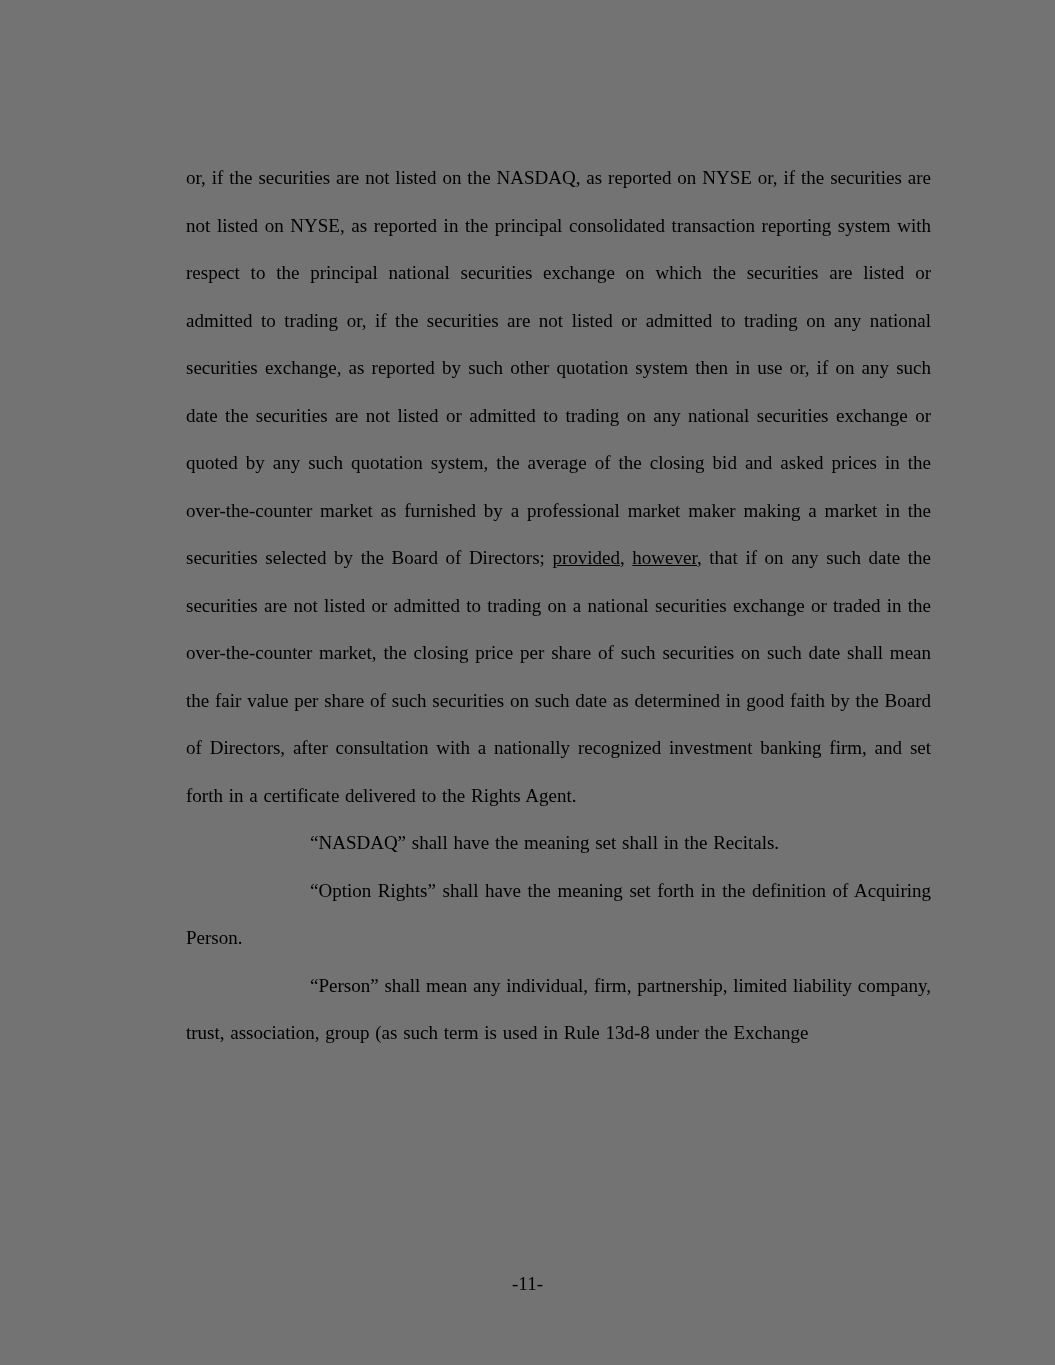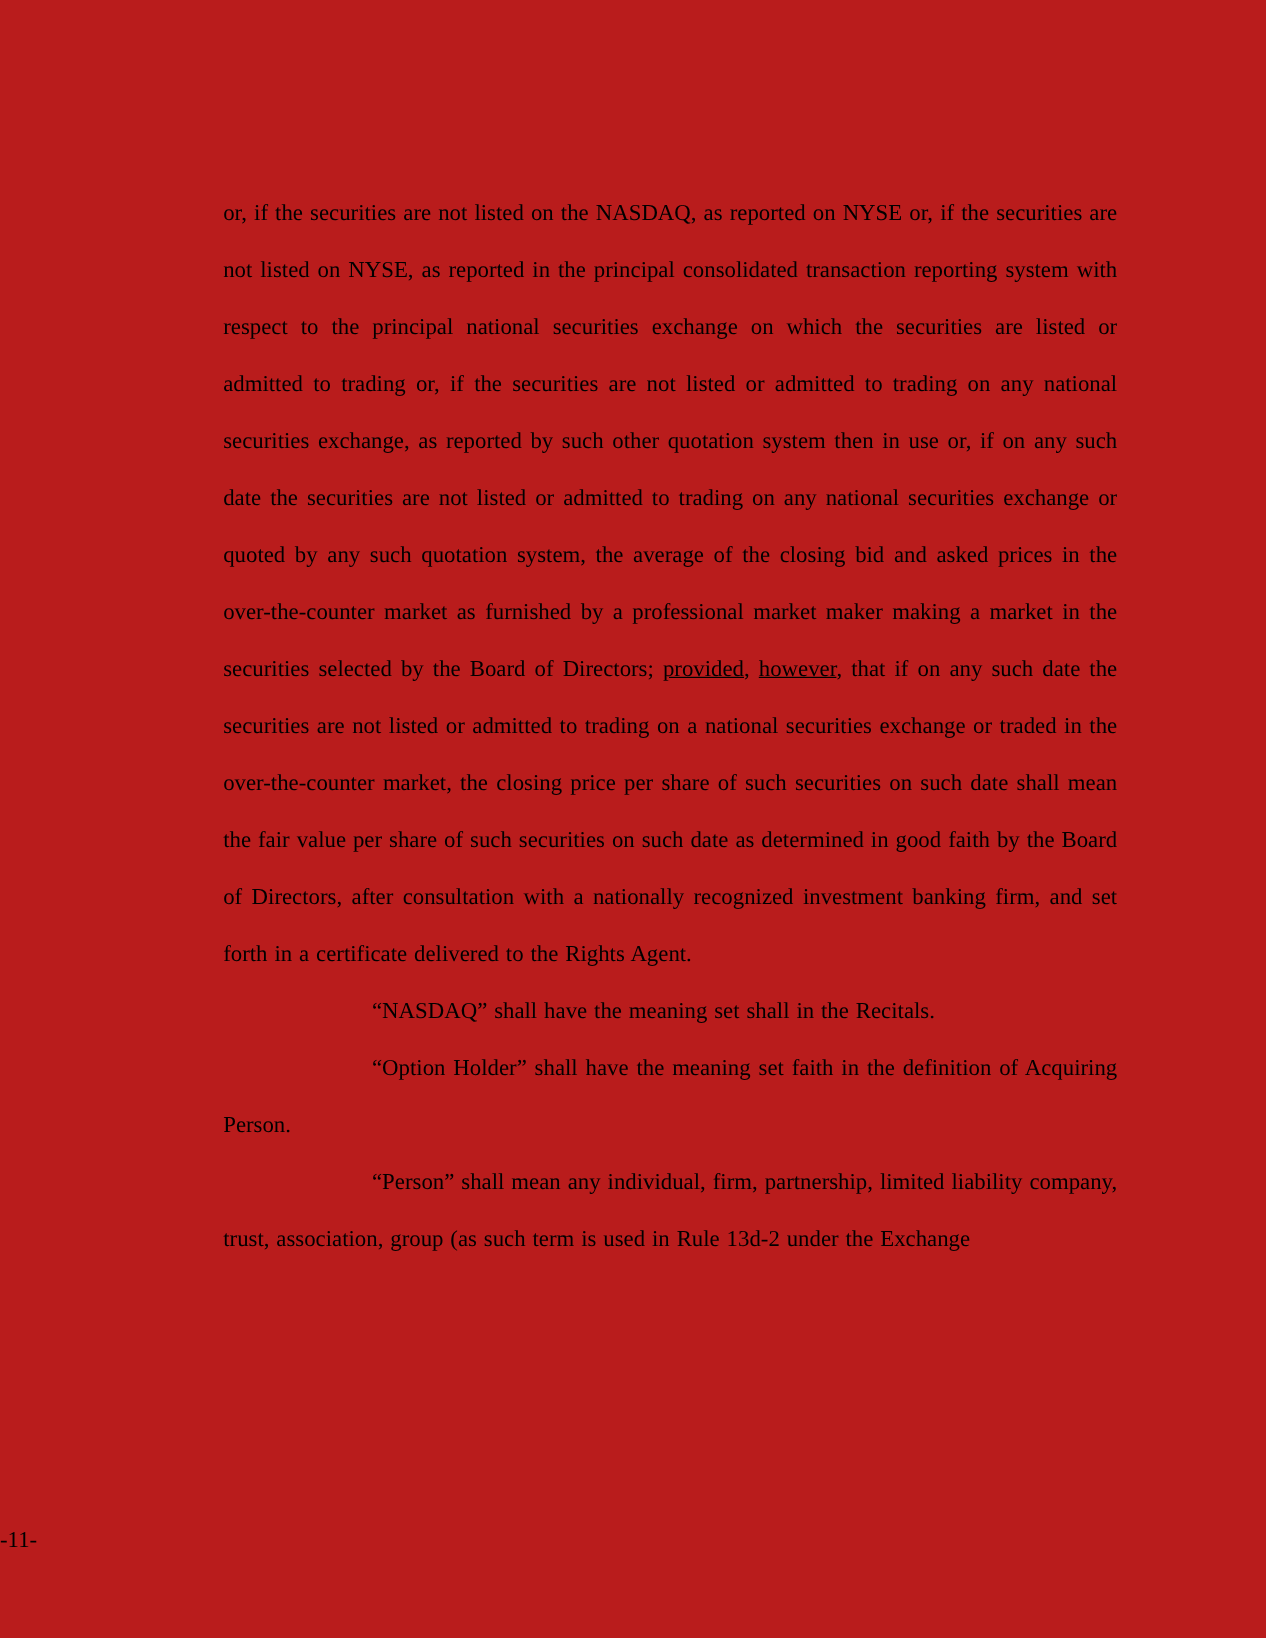--- a/index.html
+++ b/index.html
@@ -4,21 +4,21 @@
 <style>
   html, body {
     margin: 0;
     padding: 0;
     background: #ffffff;
   }
   .page {
     position: relative;
     width: 1055px;
     height: 1365px;
-    background: #b91c1c;
+    background: #737373;
     color: #000000;
     font-family: "Liberation Serif", serif;
     overflow: hidden;
   }
   .content {
     position: absolute;
     top: 154px;
     left: 186px;
     width: 745px;
   }
@@ -34,31 +34,31 @@
     text-indent: 124px;
   }
   .u {
     text-decoration: underline;
   }
   .page-number {
     position: absolute;
     top: 1272px;
     left: 0;
     width: 100%;
-    text-align: left;
+    text-align: center;
     font-size: 19px;
     line-height: 24px;
   }
 </style>
 </head>
 <body>
 
 <div class="page">
   <div class="content">
     <p class="para"><span>or, if the securities are not listed on the NASDAQ, as reported on NYSE or, if the securities are not listed on NYSE, as reported in the principal consolidated transaction reporting system with respect to the principal national securities exchange on which the securities are listed or admitted to trading or, if the securities are not listed or admitted to trading on any national securities exchange, as reported by such other quotation system then in use or, if on any such date the securities are not listed or admitted to trading on any national securities exchange or quoted by any such quotation system, the average of the closing bid and asked prices in the over-the-counter market as furnished by a professional market maker making a market in the securities selected by the Board of Directors; </span><span class="u">provided</span><span>, </span><span class="u">however</span><span>, that if on any such date the securities are not listed or admitted to trading on a national securities exchange or traded in the over-the-counter market, the closing price per share of such securities on such date shall mean the fair value per share of such securities on such date as determined in good faith by the Board of Directors, after consultation with a nationally recognized investment banking firm, and set forth in a certificate delivered to the Rights Agent.</span></p>
     <div>
         <p class="def">“NASDAQ” shall have the meaning set shall in the Recitals.</p>
-        <p class="def">“Option Holder” shall have the meaning set faith in the definition of Acquiring Person.</p>
-        <p class="def">“Person” shall mean any individual, firm, partnership, limited liability company, trust, association, group (as such term is used in Rule 13d-2 under the Exchange</p>
+        <p class="def">“Option Rights” shall have the meaning set forth in the definition of Acquiring Person.</p>
+        <p class="def">“Person” shall mean any individual, firm, partnership, limited liability company, trust, association, group (as such term is used in Rule 13d-8 under the Exchange</p>
       </div>
   </div>
   <div class="page-number">-11-</div>
 </div>
 
 </body></html>

